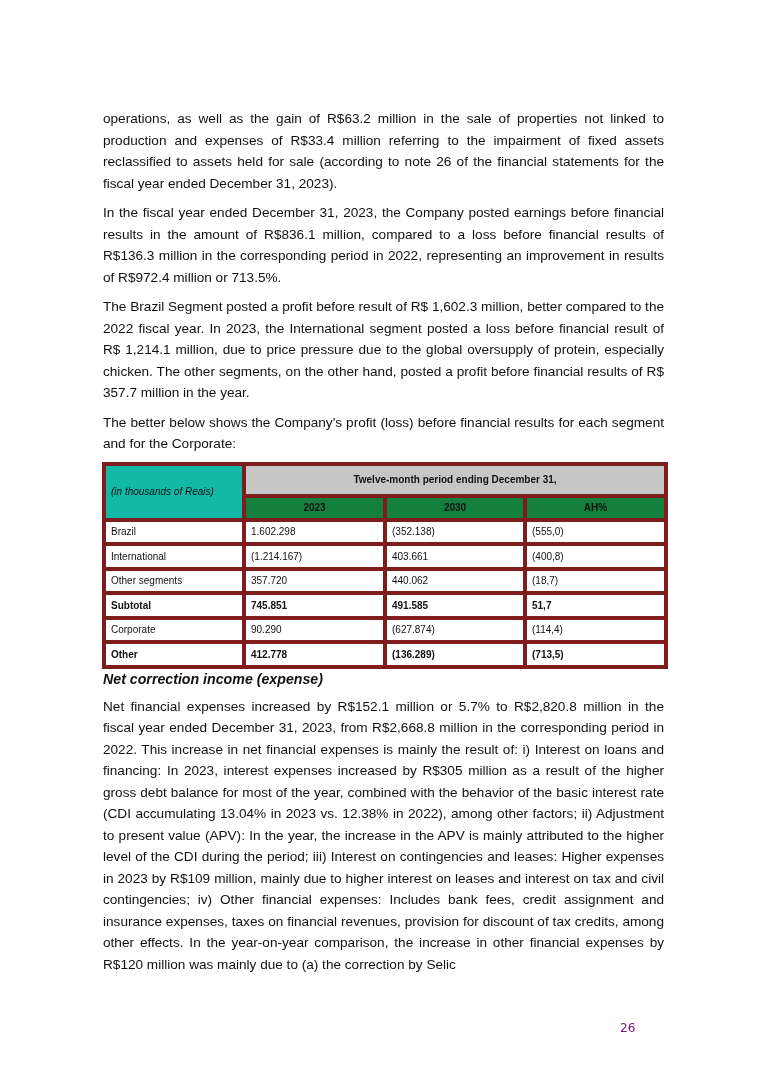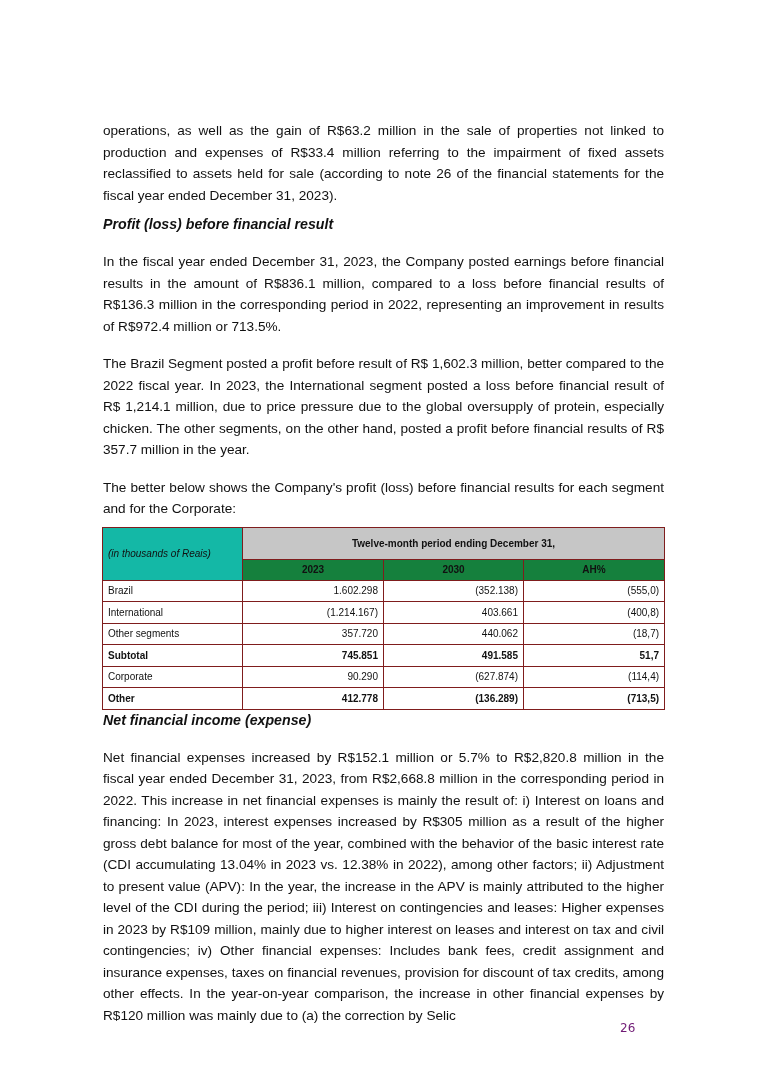--- a/index.html
+++ b/index.html
@@ -4,64 +4,63 @@
   <style>
     html, body { margin: 0; padding: 0; background: #ffffff; }
     body {
       width: 766px; height: 1083px; position: relative; overflow: hidden;
       font-family: "Liberation Sans", sans-serif; color: #111111;
     }
     .page-content {
       position: absolute; left: 103px; top: 104px; width: 561px;
     }
     p.body-para {
-      margin: 16px 0 8px 0;
+      margin: 4px 0 8px 0;
       font-size: 13.6px; line-height: 21.5px;
       text-align: justify;
     }
     h2.section-heading {
       margin: 0 0 6px 0;
       font-size: 14.2px; line-height: 21px;
       font-weight: bold; font-style: italic;
     }
     .h-first { margin-top: 2px; }
     .h-second { margin-top: 26px; }
     table.data-table {
       border-collapse: collapse;
       width: 562px;
       margin: 7px 0 0 -1px;
       font-size: 10px;
       table-layout: fixed;
     }
     table.data-table td, table.data-table th {
-      border: 1px solid #7f1d1d;
+      border: 4px solid #7f1d1d;
       padding: 0 5px;
       height: 20.5px;
       font-weight: normal;
     }
     table.data-table .hdr-main { background: #c6c6c6; height: 32px; }
     table.data-table .hdr-sub { background: #15803d; height: 20px; font-weight: bold; text-align: center; }
     table.data-table .unit-cell { font-style: italic; text-align: left; background: #14b8a6; }
     table.data-table .period-cell { font-weight: bold; text-align: center; line-height: 13px; }
-    table.data-table td.num { text-align: right; }
+    table.data-table td.num { text-align: left; }
     table.data-table tr.bold td { font-weight: bold; }
     .page-number {
       position: absolute; left: 620px; top: 1021px;
       font-size: 12px; color: #701a75;
       font-family: "DejaVu Sans", sans-serif;
     }
   </style>
 </head>
 <body>
 
 <div class="page-content">
 
   <p class="body-para">operations, as well as the gain  of R$63.2 million in the sale of properties not linked to production and expenses of R$33.4 million referring to the impairment of fixed assets reclassified to assets held for sale (according to note 26 of the financial statements for the fiscal year ended December 31, 2023).</p>
 
-  <h2 class="section-heading h-first">Profit (loss) before financial result</h2>
   <p class="body-para">In the fiscal year ended December 31, 2023, the Company posted earnings before financial results in the amount of R$836.1 million, compared to a loss before financial results of R$136.3 million in the corresponding period in 2022, representing an improvement in results of R$972.4 million or 713.5%.</p>
   <p class="body-para">The Brazil Segment posted a profit before result of R$ 1,602.3 million, better compared to the 2022 fiscal year. In 2023, the International segment posted a loss before financial result of R$ 1,214.1 million, due to price pressure due to the global oversupply of protein, especially chicken. The other segments, on the other hand, posted a profit before financial results of R$ 357.7 million in the year.</p>
   <p class="body-para" style="margin-bottom:0">The better below shows the Company's profit (loss) before financial results for each segment and for the Corporate:</p>
 
   <table class="data-table">
     <colgroup>
       <col style="width:140px">
         <col style="width:141px">
         <col style="width:140px">
         <col style="width:141px">
@@ -110,18 +109,18 @@
       </tr>
       <tr class="bold">
         <td>Other</td>
         <td class="num">412.778</td>
         <td class="num">(136.289)</td>
         <td class="num">(713,5)</td>
       </tr>
     </tbody>
   </table>
 
-  <h2 class="section-heading h-second">Net financial income (expense)</h2>
+  <h2 class="section-heading h-second">Net correction income (expense)</h2>
   <p class="body-para">Net financial expenses increased by R$152.1 million or 5.7% to R$2,820.8 million in the fiscal year ended December 31, 2023, from R$2,668.8 million in the corresponding period in 2022. This increase in net financial expenses is mainly the result of: i) Interest on loans and financing: In 2023, interest expenses increased by R$305 million as a result of the higher gross debt balance for most of the year, combined with the behavior of the basic interest rate (CDI accumulating 13.04% in 2023 vs. 12.38% in 2022), among other factors; ii) Adjustment to present value (APV): In the year, the increase in the APV is mainly attributed to the higher level of the CDI during the period; iii) Interest on contingencies and leases: Higher expenses in 2023 by R$109 million, mainly due to higher interest on leases and interest on tax and civil contingencies; iv) Other financial expenses: Includes bank fees, credit assignment and insurance expenses, taxes on financial revenues, provision for discount of tax credits, among other effects. In the year-on-year comparison, the increase in other financial expenses by R$120 million was mainly due to (a) the correction by Selic</p>
 
 </div>
 
 <div class="page-number">26</div>
 
 </body></html>

